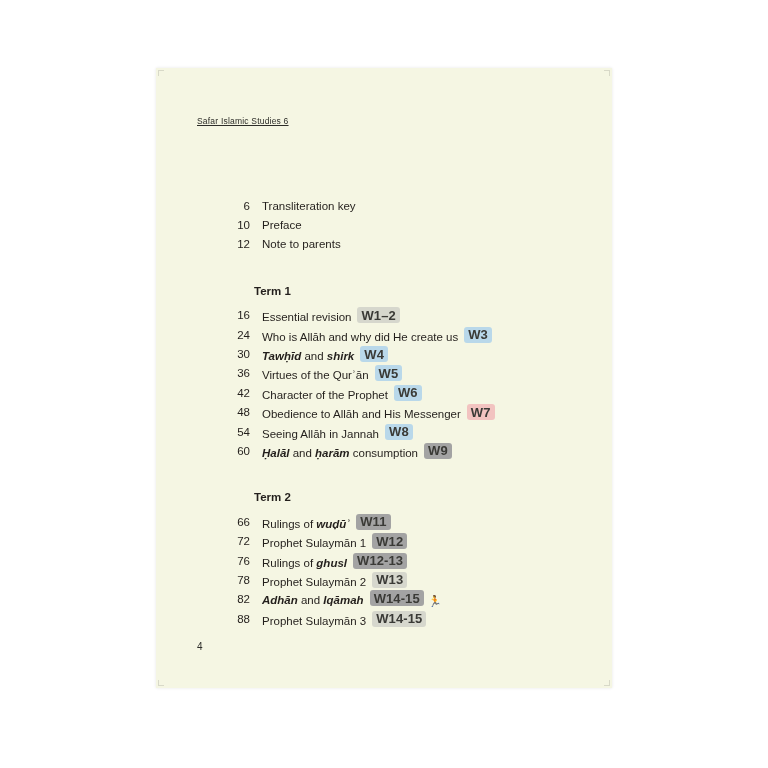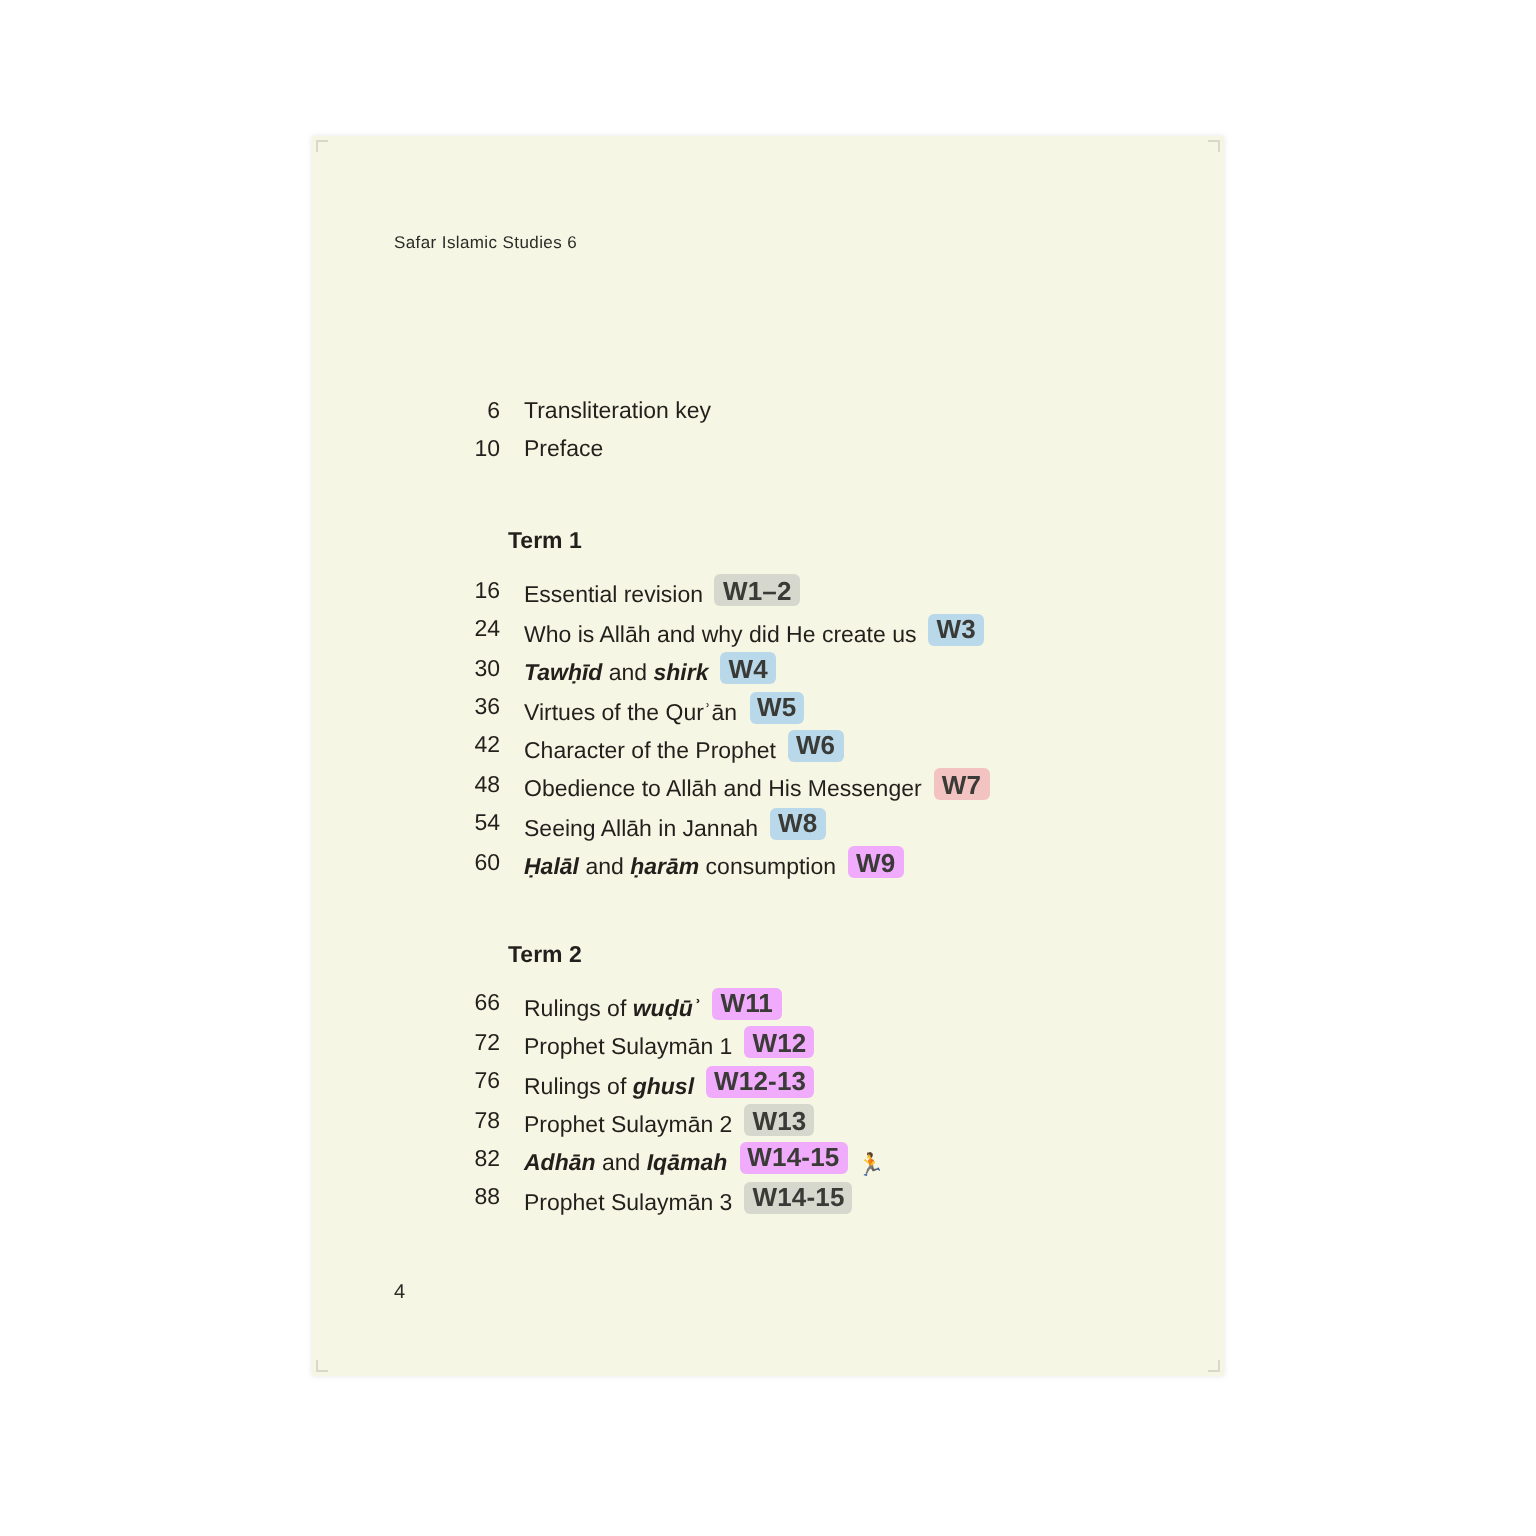--- a/index.html
+++ b/index.html
@@ -36,20 +36,21 @@
   .corner.bl { left: 2px; bottom: 2px; border-left-width: 1px; border-bottom-width: 1px; }
   .corner.br { right: 2px; bottom: 2px; border-right-width: 1px; border-bottom-width: 1px; }
 
   .running-head {
     position: absolute;
     left: 41px;
     top: 48px;
     font-size: 8.5px;
     color: #2c2c28;
     letter-spacing: 0.2px;
+    text-decoration: underline;
   }
   .title {
     position: absolute;
     left: 76px;
     top: 75px;
     font-size: 33px;
     font-weight: normal;
     color: #231f1c;
     letter-spacing: 0.3px;
     line-height: 1;
@@ -101,21 +102,21 @@
     font-size: 13px;
     font-weight: bold;
     color: #3a3a36;
     line-height: 1;
     vertical-align: 1.5px;
     letter-spacing: 0.1px;
   }
   .badge.grey   { background: #d6d7cd; }
   .badge.blue   { background: #b9d8ea; }
   .badge.pink   { background: #f2c3c0; }
-  .badge.orange { background: #f0abfc; }
+  .badge.orange { background: #a3a3a3; }
   .run-icon {
     display: inline-block;
     margin-left: 5px;
     font-size: 11px;
     vertical-align: -1px;
     color: #3b3b36;
   }
   .folio {
     position: absolute;
     left: 41px;
@@ -137,20 +138,24 @@
 
   <div class="toc">
       <div class="entry">
         <span class="pg">6</span>
         <span class="txt">Transliteration key</span>
       </div>
       <div class="entry">
         <span class="pg">10</span>
         <span class="txt">Preface</span>
       </div>
+      <div class="entry">
+        <span class="pg">12</span>
+        <span class="txt">Note to parents</span>
+      </div>
       <div class="section-head">Term 1</div>
       <div class="gap-small"></div>
       <div class="entry">
         <span class="pg">16</span>
         <span class="txt">Essential revision<span class="badge grey">W1–2</span></span>
       </div>
       <div class="entry">
         <span class="pg">24</span>
         <span class="txt">Who is Allāh and why did He create us<span class="badge blue">W3</span></span>
       </div>

